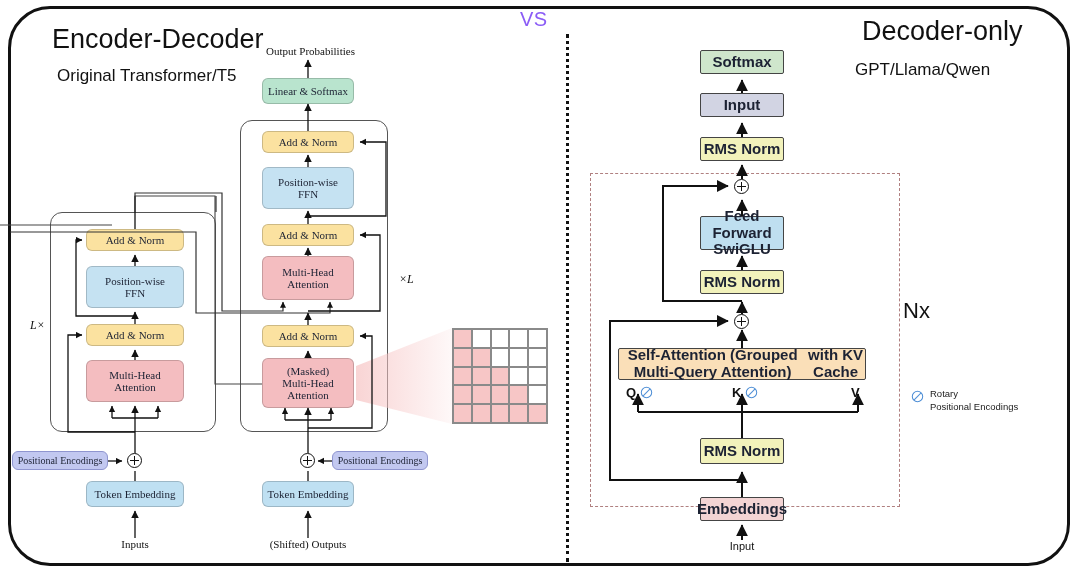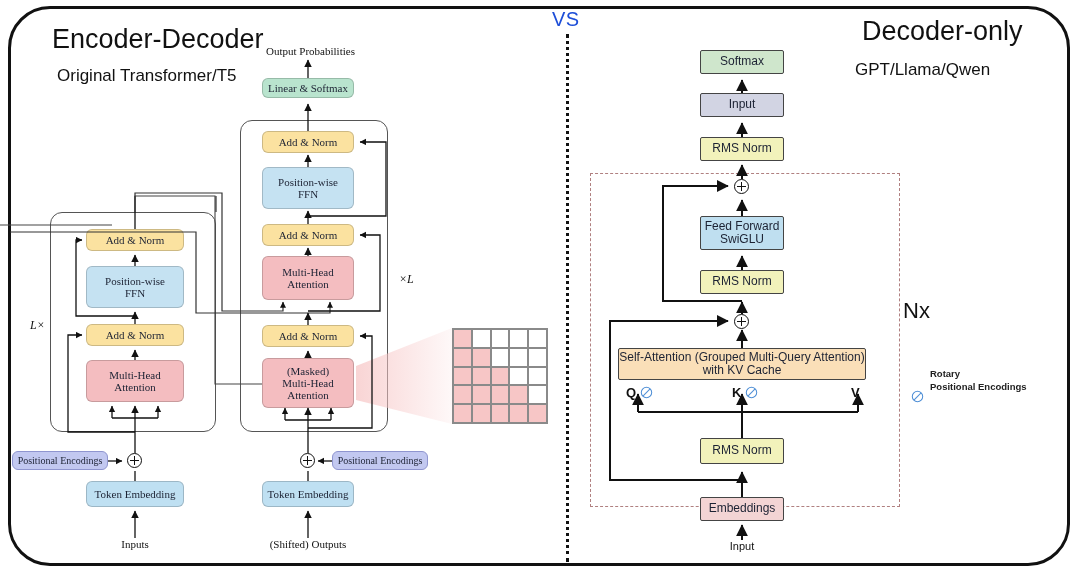--- a/index.html
+++ b/index.html
@@ -8,22 +8,22 @@
 
   .outer-frame{
     position:absolute;left:8px;top:6px;width:1062px;height:560px;
     border:3px solid #111;border-radius:42px;box-sizing:border-box;
   }
   .divider{
     position:absolute;left:566px;top:34px;width:0;height:528px;
     border-left:3px dotted #111;
   }
   .vs-label{
-    position:absolute;left:552px;top:8px;font-family:"Liberation Sans",sans-serif;
-    font-size:20px;color:#1d4ed8;letter-spacing:.5px;
+    position:absolute;left:520px;top:8px;font-family:"Liberation Sans",sans-serif;
+    font-size:20px;color:#8b5cf6;letter-spacing:.5px;
   }
 
   .title-serif{position:absolute;font-family:Liberation Sans, sans-serif;color:#111;}
   .h-title{font-size:27px;}
   .sub-title{font-size:17px;}
 
   
   .node{
     position:absolute;box-sizing:border-box;display:flex;align-items:center;
     justify-content:center;text-align:center;line-height:1.12;
@@ -36,22 +36,23 @@
   }
   .c-yellow{background:#fbe2a0;}
   .c-blue{background:#c5e2f2;}
   .c-red{background:#f4bdc0;}
   .c-green{background:#b9e4ce;}
   .c-periwinkle{background:#c2c8f0;border-color:#8f95cf;}
   .c-tokenblue{background:#bfe0f2;}
 
   
   .rn{
-    font-family:"Liberation Sans",sans-serif;font-size:12px;border-radius:2px;
+    font-family:"Liberation Sans",sans-serif;font-size:15px;border-radius:2px;
     border:1px solid #444;
+    font-weight:bold;
   }
   .r-green{background:#cfe6cc;}
   .r-linear{background:#d2d4e3;}
   .r-yellow{background:#f2f2bb;}
   .r-blue{background:#bfdff0;}
   .r-orange{background:#fadfb8;}
   .r-pink{background:#f3d4d4;}
 
   .txt{position:absolute;color:#111;}
   .t-serif{font-family:"Liberation Serif",serif;font-size:11px;}
@@ -95,21 +96,21 @@
 
   <div class="outer-frame"></div>
   <div class="divider"></div>
   <div class="vs-label">VS</div>
 
   <div class="title-serif h-title" style="left:52px;top:24px;">Encoder-Decoder</div>
   <div class="title-serif sub-title" style="left:57px;top:66px;">Original Transformer/T5</div>
 
   <div class="txt t-serif" style="left:266px;top:45px;width:92px;">Output Probabilities</div>
 
-  <div class="node ln c-green" style="left:262px;top:78px;width:92px;height:20px;">
+  <div class="node ln c-green" style="left:262px;top:78px;width:92px;height:26px;">
     <span>Linear &amp; Softmax</span>
   </div>
 
   <div class="group-box" style="left:50px;top:212px;width:166px;height:220px;"></div>
   <div class="txt t-ital" style="left:30px;top:318px;">L×</div>
 
   <div class="node ln c-yellow" style="left:86px;top:229px;width:98px;height:22px;">
     <span>Add &amp; Norm</span>
   </div>
   <div class="node ln c-blue" style="left:86px;top:266px;width:98px;height:42px;flex-direction:column;">
@@ -217,21 +218,21 @@
   <div class="node rn r-blue" style="left:700px;top:216px;width:84px;height:34px;flex-direction:column;">
     <span>Feed Forward</span>
     <span>SwiGLU</span>
   </div>
   <div class="node rn r-yellow" style="left:700px;top:270px;width:84px;height:24px;">
     <span>RMS Norm</span>
   </div>
 
   <div class="plus" style="left:734px;top:314px;"></div>
 
-  <div class="node rn r-orange" style="left:618px;top:348px;width:248px;height:32px;flex-direction:column;">
+  <div class="node rn r-orange" style="left:618px;top:348px;width:248px;height:32px;flex-direction:row;">
     <span>Self-Attention (Grouped Multi-Query Attention)</span>
     <span>with KV Cache</span>
   </div>
 
   <div class="qkv" style="left:626px;top:385px;">
     <span>Q</span>
     <span class="rope-icon">
       <svg width="13" height="13" viewBox="0 0 20 20">
           <circle cx="10" cy="10" r="8" fill="none" stroke="#4f8fd6" stroke-width="1.6"></circle>
           <path d="M4.5 15.5 L15.5 4.5" fill="none" stroke="#4f8fd6" stroke-width="1.6"></path>
@@ -252,21 +253,21 @@
   </div>
 
   <div class="node rn r-yellow" style="left:700px;top:438px;width:84px;height:26px;">
     <span>RMS Norm</span>
   </div>
   <div class="node rn r-pink" style="left:700px;top:497px;width:84px;height:24px;">
     <span>Embeddings</span>
   </div>
   <div class="txt t-sans" style="left:702px;top:540px;width:80px;text-align:center;">Input</div>
 
-  <div class="legend" style="left:930px;top:368px;font-weight:bold;">
+  <div class="legend" style="left:930px;top:388px;">
     <div>Rotary</div>
     <div>Positional Encodings</div>
   </div>
   <span style="position:absolute;left:911px;top:389px;">
     <svg width="13" height="13" viewBox="0 0 20 20">
         <circle cx="10" cy="10" r="8" fill="none" stroke="#4f8fd6" stroke-width="1.6"></circle>
         <path d="M4.5 15.5 L15.5 4.5" fill="none" stroke="#4f8fd6" stroke-width="1.6"></path>
       </svg>
   </span>
 

